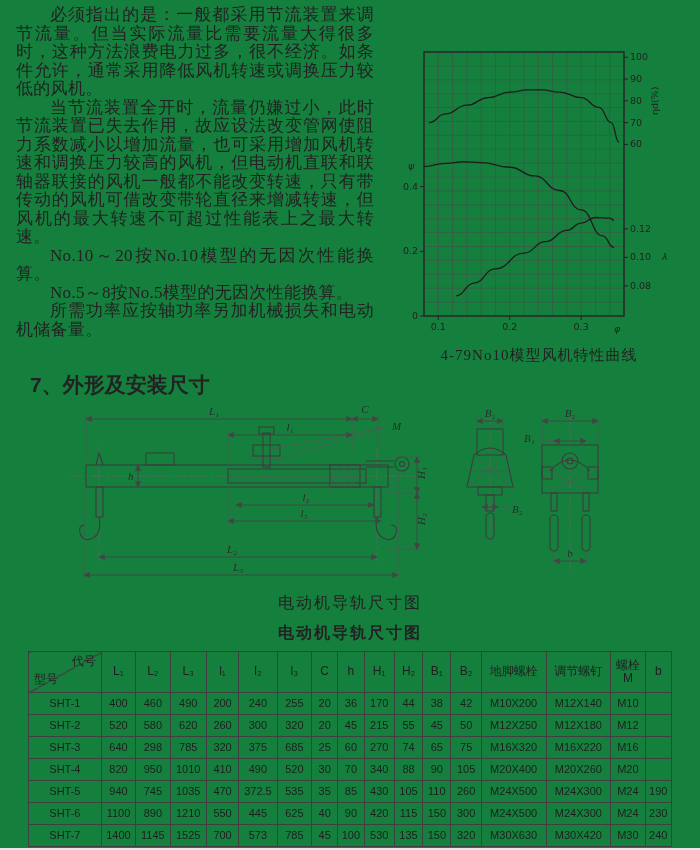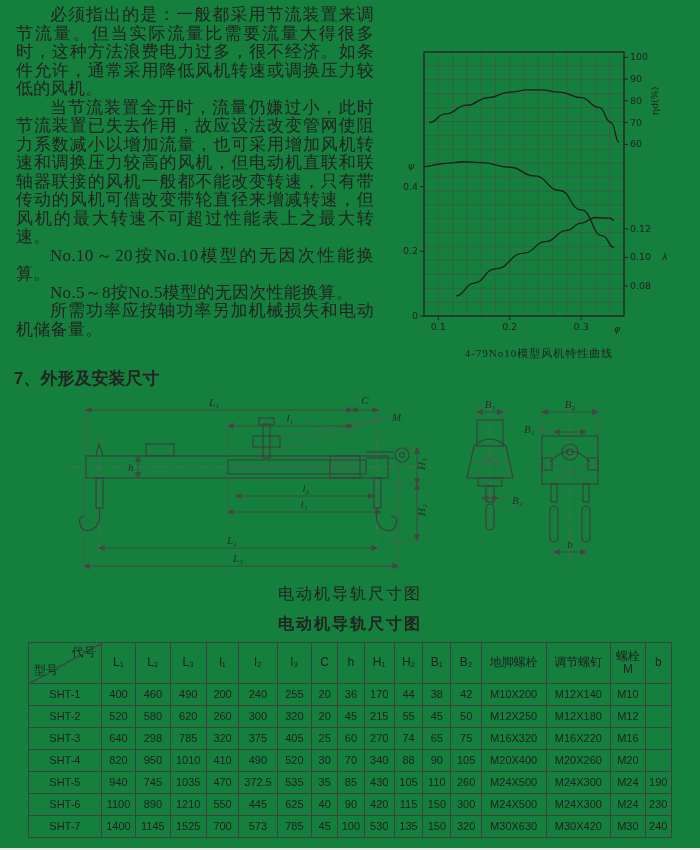--- a/index.html
+++ b/index.html
@@ -5,23 +5,23 @@
   * { margin:0; padding:0; box-sizing:border-box; }
   body { background:#e8e8e8; font-family:"Liberation Serif", serif; }
   .page { width:700px; height:848px; background:#15803d; color:#222; margin:0 auto;
           position:relative; overflow:hidden; }
   .top-row { display:flex; }
   .text-col { width:378px; padding:6px 4px 0 16px; font-size:17px; line-height:18.5px;
               text-align:justify; letter-spacing:0.3px; }
   .text-col p { text-indent:2em; }
   .chart-col { width:322px; display:flex; flex-direction:column; align-items:center;
                padding-top:42px; }
-  .chart-caption { font-size:11px; margin-top:6px; letter-spacing:1px; }
+  .chart-caption { font-size:15px; margin-top:6px; letter-spacing:1px; }
   .section-heading { font-family:"Liberation Sans", sans-serif; font-weight:bold;
-                     font-size:17px; padding:6px 0 2px 14px; }
+                     font-size:21px; padding:6px 0 2px 30px; }
   .drawings { display:flex; align-items:flex-start; padding-left:56px; }
   .fig-caption { text-align:center; font-size:16px; margin-top:2px; letter-spacing:2px; }
   .table-title { text-align:center; font-family:"Liberation Sans", sans-serif;
                  font-weight:bold; font-size:16px; margin-top:9px; letter-spacing:2px; }
   table.dims { border-collapse:collapse; table-layout:fixed; width:644px; margin:7px auto 0;
                font-family:"Liberation Sans", sans-serif; font-size:11px; color:#1e1e1e; }
   table.dims th, table.dims td { border:1px solid #3f3f3f; text-align:center; padding:0;
                height:22px; overflow:hidden; }
   table.dims thead th { height:40px; font-weight:normal; font-size:12px;
                white-space:pre-line; line-height:1.1; }
@@ -306,21 +306,21 @@
           <td>M12</td>
           <td></td>
         </tr>
         <tr>
           <td>SHT-3</td>
           <td>640</td>
           <td>298</td>
           <td>785</td>
           <td>320</td>
           <td>375</td>
-          <td>405</td>
+          <td>685</td>
           <td>25</td>
           <td>60</td>
           <td>270</td>
           <td>74</td>
           <td>65</td>
           <td>75</td>
           <td>M16X320</td>
           <td>M16X220</td>
           <td>M16</td>
           <td></td>

